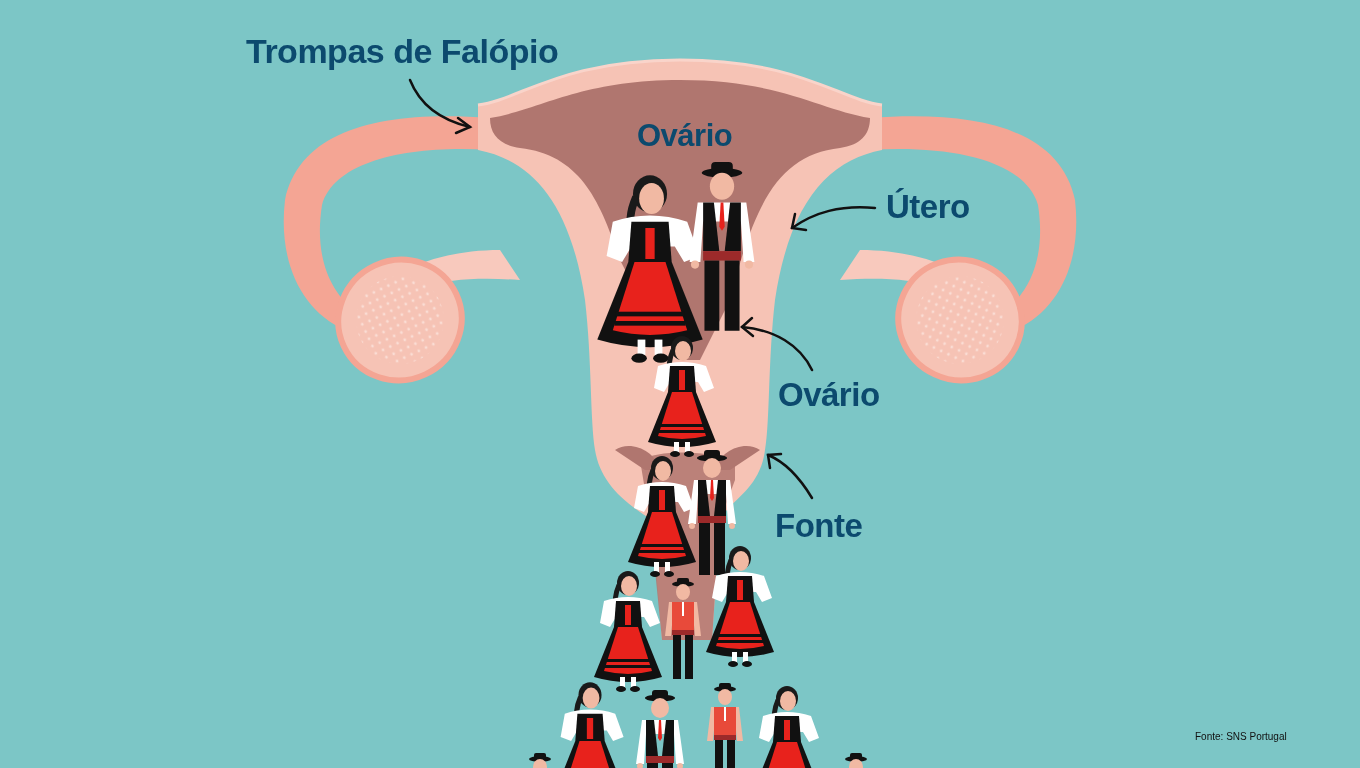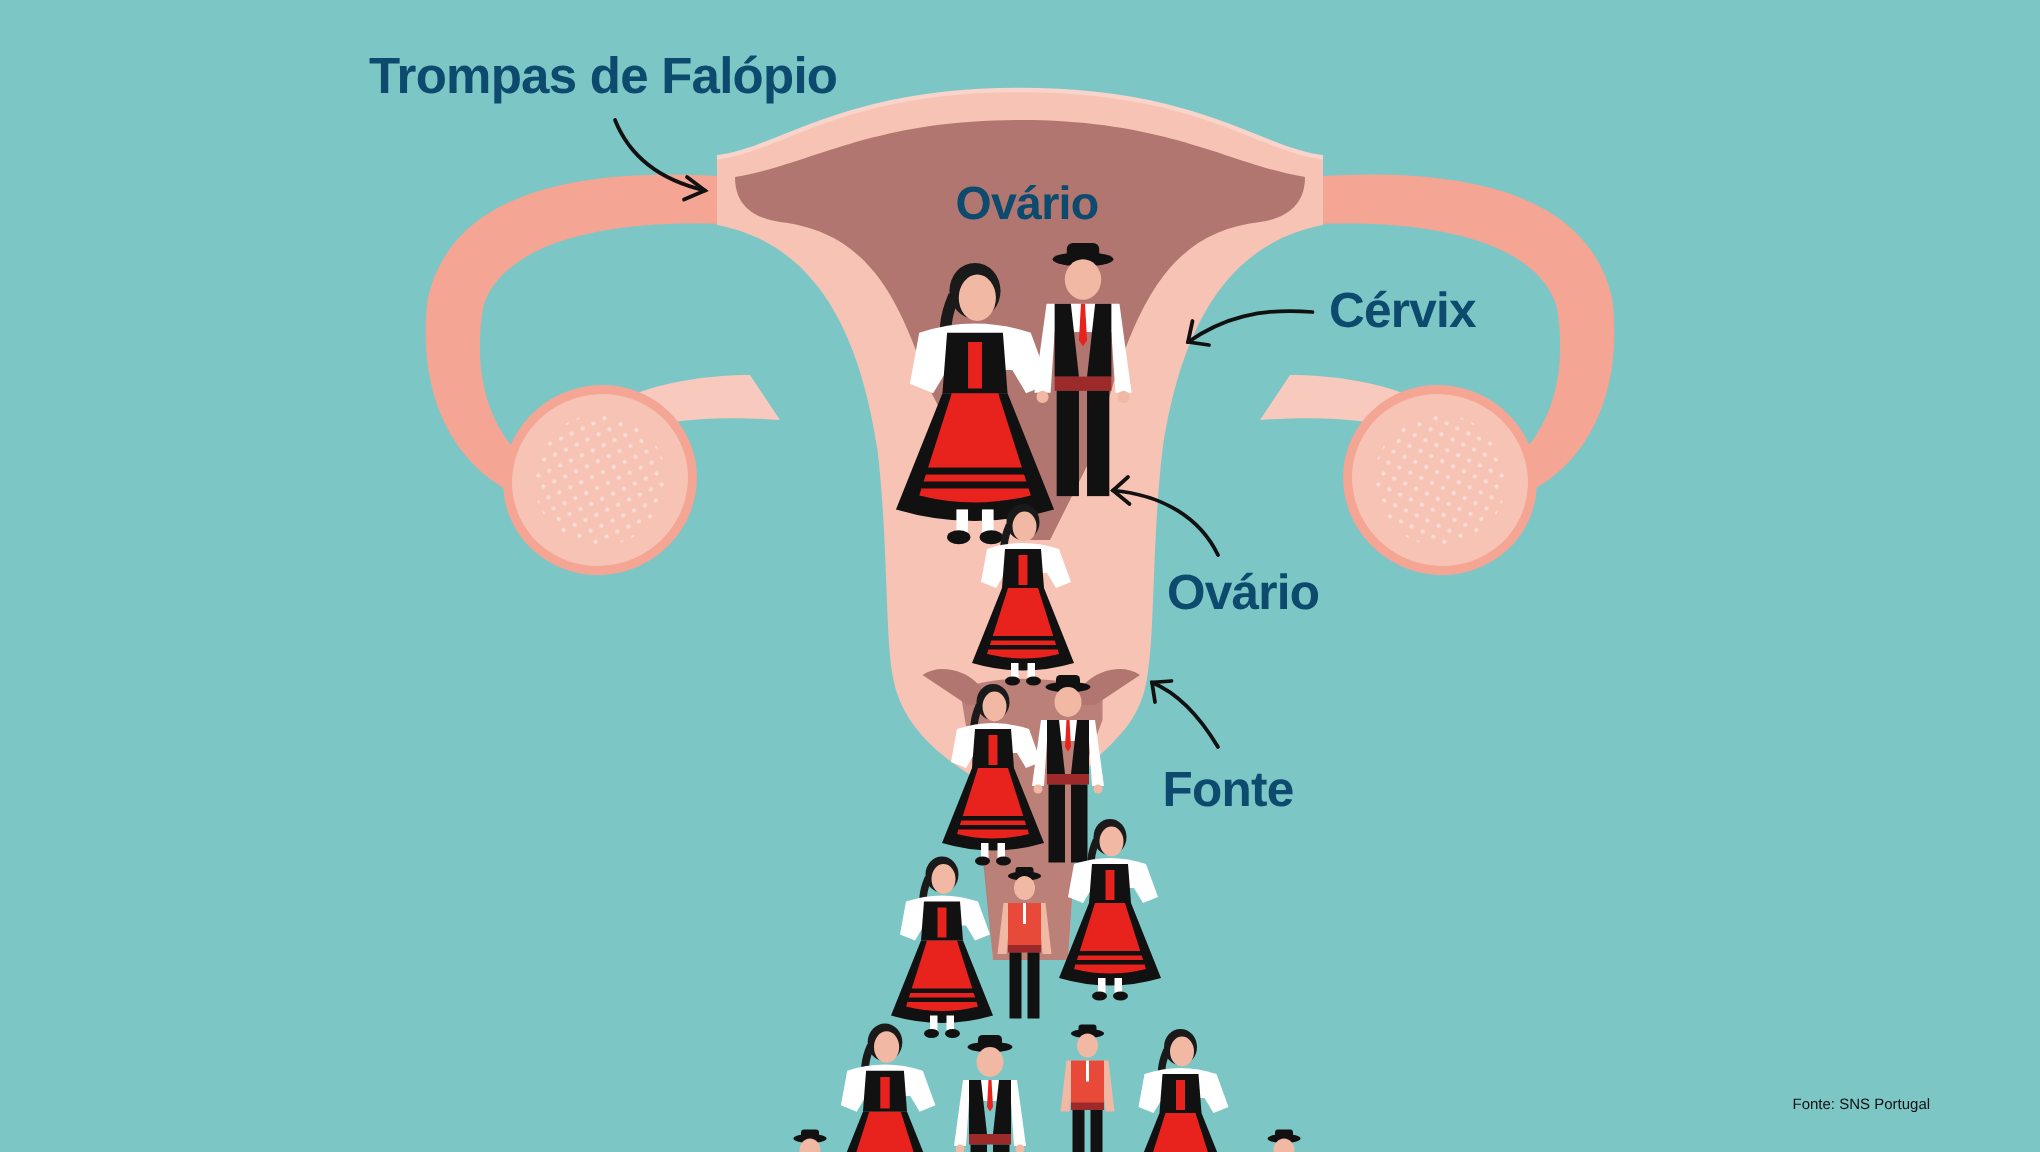--- a/index.html
+++ b/index.html
@@ -116,17 +116,17 @@
     <use href="#man" x="660" y="770"></use>
     <use href="#man-red" x="725" y="745"></use>
     <use href="#woman" x="787" y="760"></use>
     <use href="#man-red" x="540" y="815"></use>
     <use href="#man-red" x="856" y="815"></use>
   </g>
 </svg>
 
 <div class="label lbl-trompas">Trompas de Falópio</div>
 <div class="label lbl-utero">Ovário</div>
-<div class="label lbl-ovario">Cérvix</div>
+<div class="label lbl-ovario">Útero</div>
 <div class="label lbl-cervix">Ovário</div>
 <div class="label lbl-vagina">Fonte</div>
 <div class="source">Fonte: SNS Portugal</div>
 </div>
 
 </body></html>

